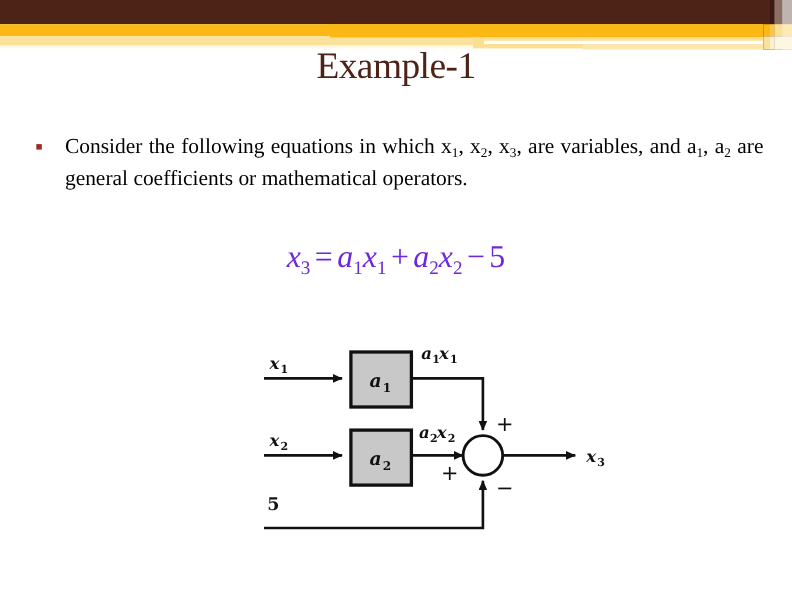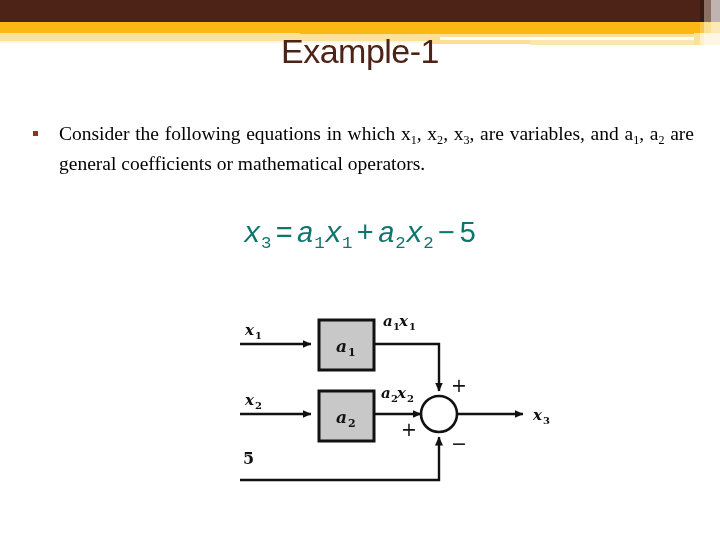--- a/index.html
+++ b/index.html
@@ -86,24 +86,24 @@
   .es2b { left: 700px; top: 22px; width: 4px; height: 11px; background: #f7c64a; }
   .es3b { left: 704px; top: 22px; width: 7px; height: 11px; background: #fbdf93; }
   .es4b { left: 711px; top: 22px; width: 9px; height: 11px; background: #fde9b6; }
   .es1c { left: 694px; top: 33px; width: 6px; height: 12px; background: #fbe29a; }
   .es2c { left: 700px; top: 33px; width: 4px; height: 12px; background: #fdf0cb; }
   .es3c { left: 704px; top: 33px; width: 16px; height: 12px; background: #fdf6e2; }
 
   
   .slide-title {
     position: absolute;
-    left: 0; top: 30px;
+    left: 0; top: 40px;
     width: 720px;
     text-align: center;
-    font-family: Liberation Sans, sans-serif;
+    font-family: Liberation Serif, serif;
     font-size: 34px;
     color: #4d2318;
     letter-spacing: -0.5px;
     line-height: 42px;
     white-space: nowrap;
   }
 
   
   .body-block {
     position: absolute;
@@ -136,24 +136,24 @@
     top: 0.32em;
   }
   .nowrap { white-space: nowrap; }
 
   
   .equation {
     position: absolute;
     left: 0; top: 218px;
     width: 720px;
     text-align: center;
-    font-family: Liberation Mono, monospace;
+    font-family: Liberation Serif, serif;
     font-style: italic;
     font-size: 29px;
-    color: #0f766e;
+    color: #6d28d9;
     white-space: nowrap;
   }
   .equation .op {
     font-style: normal;
     padding: 0 4px;
   }
   .equation .num { font-style: normal; }
   .equation sub {
     font-size: 0.6em;
     font-style: normal;

